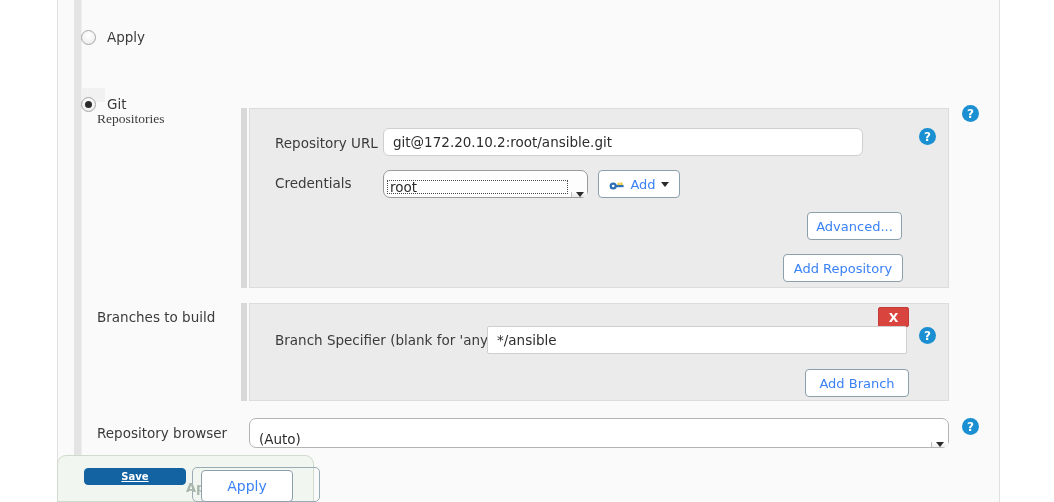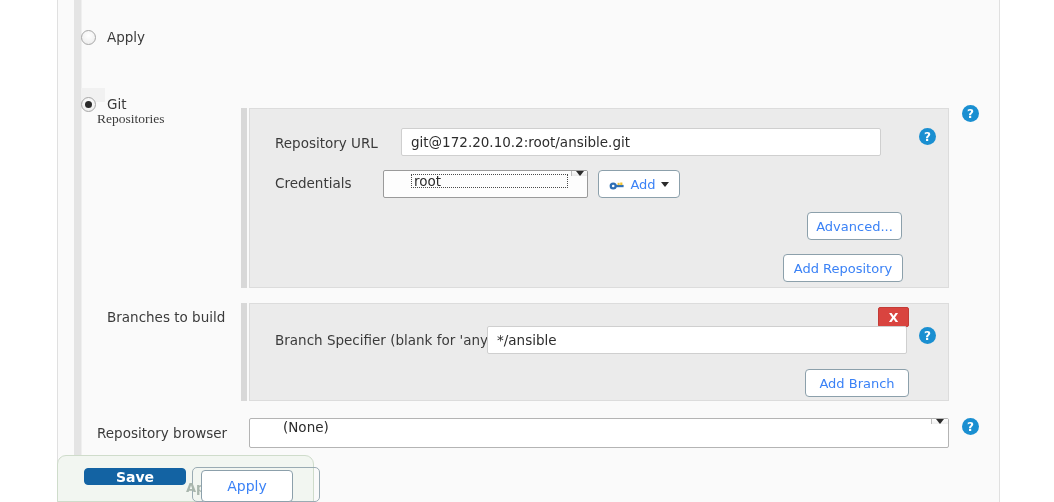--- a/index.html
+++ b/index.html
@@ -59,22 +59,22 @@
     position:absolute;box-sizing:border-box;background:#ffffff;
     border:1px solid #cfcfcf;border-radius:2px;
     font-family:"DejaVu Sans","Liberation Sans",sans-serif;
     font-size:13.5px;color:#2c2c2c;padding:0 9px;line-height:26px;
     white-space:nowrap;overflow:hidden;
   }
 
   
   .sel{
     position:absolute;box-sizing:border-box;background:#fdfdfd;
-    border:1px solid #9a9a9a;border-radius:2px;
-    display:flex;align-items:flex-start;padding-left:24px;
+    border:1px solid #9a9a9a;border-radius:7px;
+    display:flex;align-items:flex-end;
   }
   .sel .val{
     flex:1;display:flex;align-items:center;padding:0 6px;font-size:13.5px;color:#2b2b2b;
     overflow:hidden;white-space:nowrap;
   }
   .sel.focus .val{outline:1px dotted #4a4a4a;outline-offset:-2px;margin:2px;padding:0 4px;}
   .sel .arrowbox{
     width:15px;border-left:1px solid #bdbdbd;
     background:linear-gradient(#fbfbfb,#e9e9e9);
     display:flex;align-items:center;justify-content:center;
@@ -153,21 +153,21 @@
     <span class="radio-label">Git</span>
   </div>
 
   <div class="cfg-name" style="left:97px;top:111px;font-family:Liberation Serif, serif;">Repositories</div>
   <div class="help" style="left:962px;top:105px;">?</div>
 
   <div class="panel-accent" style="left:241px;top:108px;height:180px;"></div>
   <div class="panel" style="left:249px;top:108px;width:700px;height:180px;"></div>
 
   <div class="field-label" style="left:275px;top:135px;">Repository URL</div>
-  <div class="txt" style="left:401px;top:128px;width:480px;height:28px;line-height:26px;">git@172.20.10.2:root/ansible.git</div>
+  <div class="txt" style="left:383px;top:128px;width:480px;height:28px;line-height:26px;border-radius:6px;">git@172.20.10.2:root/ansible.git</div>
   <div class="help" style="left:919px;top:128px;">?</div>
 
   <div class="field-label" style="left:275px;top:175px;">Credentials</div>
   <div class="sel focus" style="left:383px;top:170px;width:205px;height:28px;">
     <span class="val">root</span>
     <span class="arrowbox">
         <span class="caret-dn"></span>
       </span>
   </div>
 
@@ -181,42 +181,42 @@
         <rect x="8.6" y="4.8" width="2.0" height="2.3" fill="#f2c230"></rect>
       </svg>
     </span>
     <span>Add</span>
     <span class="caret-small"></span>
   </div>
 
   <div class="btn" style="left:807px;top:212px;width:95px;height:28px;">Advanced...</div>
   <div class="btn" style="left:783px;top:254px;width:120px;height:28px;">Add Repository</div>
 
-  <div class="cfg-name" style="left:107px;top:309px;text-align:right;">Branches to build</div>
+  <div class="cfg-name" style="left:97px;top:309px;text-align:right;">Branches to build</div>
   <div class="panel-accent" style="left:241px;top:303px;height:98px;"></div>
   <div class="panel" style="left:249px;top:303px;width:700px;height:98px;"></div>
 
   <div class="xbtn" style="left:878px;top:307px;width:29px;height:18px;">X</div>
 
   <div class="field-label" style="left:275px;top:332px;">Branch Specifier (blank for 'any')</div>
   <div class="txt" style="left:487px;top:326px;width:420px;height:28px;line-height:26px;">*/ansible</div>
   <div class="help" style="left:919px;top:327px;">?</div>
 
   <div class="btn" style="left:805px;top:369px;width:104px;height:28px;">Add Branch</div>
 
   <div class="cfg-name" style="left:97px;top:425px;">Repository browser</div>
   <div class="sel big" style="left:249px;top:418px;width:700px;height:30px;">
-    <span class="val" style="padding-left:9px;">(None)</span>
+    <span class="val" style="padding-left:9px;">(Auto)</span>
     <span class="arrowbox">
         <span class="caret-dn"></span>
       </span>
   </div>
   <div class="help" style="left:962px;top:418px;">?</div>
 
   <div class="savebar"></div>
 
   <div class="ghost-btn" style="left:192px;top:467px;width:128px;height:35px;"></div>
   <div class="ghost-text" style="left:186px;top:480px;width:24px;">Apply</div>
 
-  <div class="btn primary" style="left:84px;top:468px;width:102px;height:17px;font-size:14px;">Save</div>
+  <div class="btn primary" style="left:84px;top:468px;width:102px;height:17px;font-size:10px;text-decoration:underline;">Save</div>
 
   <div class="btn" style="left:201px;top:470px;width:92px;height:32px;font-size:14px;background:#ffffff;">Apply</div>
 </div>
 
 </body></html>

